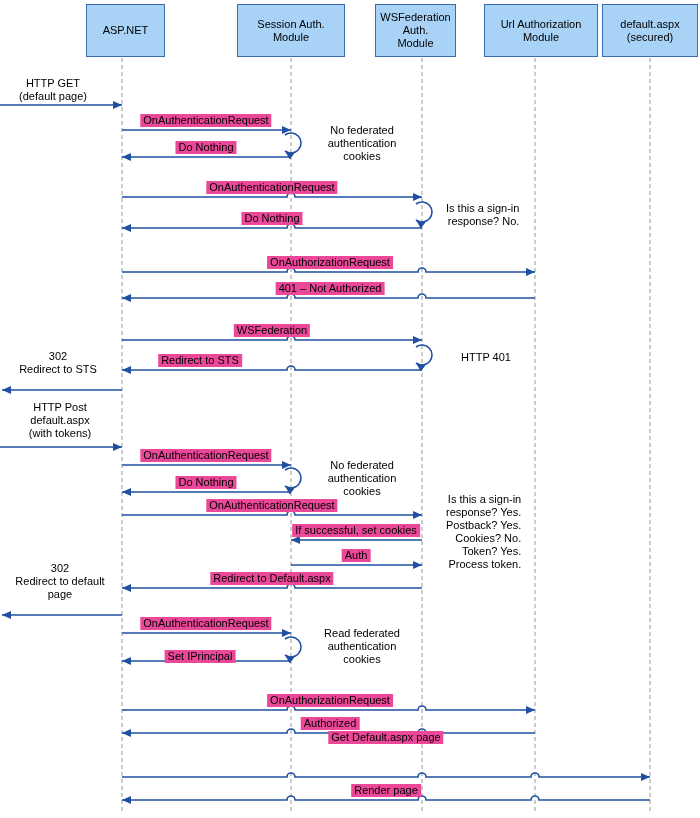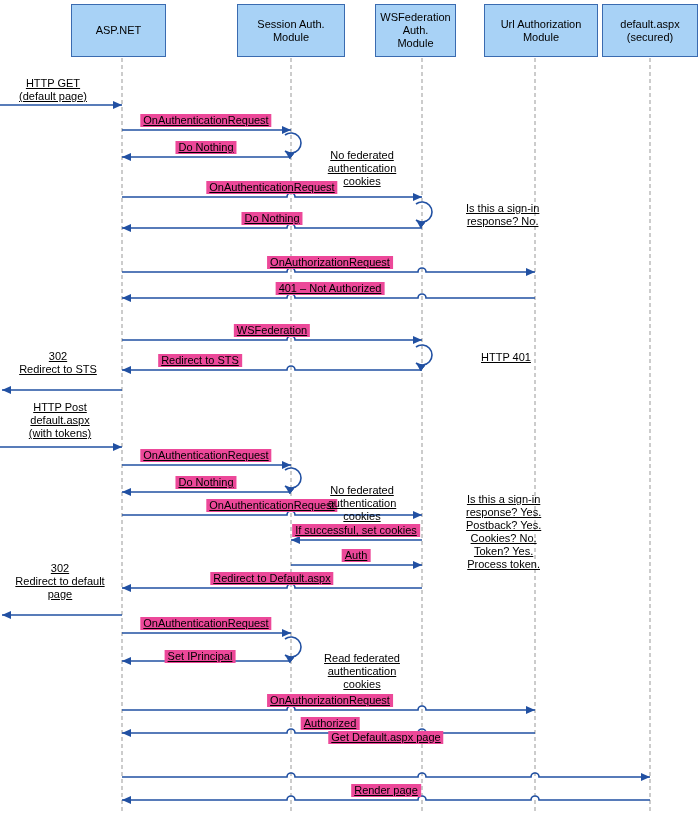--- a/index.html
+++ b/index.html
@@ -14,25 +14,25 @@
 
   .actor {
     position:absolute; top:4px; height:53px;
     display:flex; align-items:center; justify-content:center;
     background:var(--actor-fill,#A8D2F6);
     border:1.3px solid var(--actor-border,#3A6BB0);
     font-size:11px; line-height:13px; text-align:center; white-space:pre-line;
   }
 
   .msg, .note, .note-l, .ext {
-    position:absolute; font-size:11px; line-height:13px; white-space:pre-line;text-decoration:underline;
+    position:absolute; font-size:11px; line-height:13px; white-space:pre-line;
   }
   .msg { transform:translateX(-50%); text-align:center; background:#ec4899; padding:0 3px; }
-  .note { transform:translateX(-50%); text-align:center;margin-top:25px; }
-  .note-l { text-align:center;margin-left:20px; }
+  .note { transform:translateX(-50%); text-align:center; }
+  .note-l { text-align:right; }
   .ext { transform:translateX(-50%); text-align:center; }
 </style>
 </head>
 <body>
 
 <div id="diagram-root">
 
   <svg id="diagram-svg" width="700" height="818">
     <defs>
       <marker id="ah" markerUnits="userSpaceOnUse" markerWidth="10" markerHeight="10" refX="9" refY="4" orient="auto">
@@ -68,21 +68,21 @@
       <path d="M535 733 L426 733 A4 4 0 0 0 418 733 L295 733 A4 4 0 0 0 287 733 L122 733" class="arrow" marker-end="url(#ah)"></path>
       <path d="M122 777 L287 777 A4 4 0 0 1 295 777 L418 777 A4 4 0 0 1 426 777 L531 777 A4 4 0 0 1 539 777 L650 777" class="arrow" marker-end="url(#ah)"></path>
       <path d="M650 800 L539 800 A4 4 0 0 0 531 800 L426 800 A4 4 0 0 0 418 800 L295 800 A4 4 0 0 0 287 800 L122 800" class="arrow" marker-end="url(#ah)"></path>
       <path d="M285 135 A10 10 0 1 1 285 151" class="arrow" marker-end="url(#ah)"></path>
       <path d="M416 204 A10 10 0 1 1 416 220" class="arrow" marker-end="url(#ah)"></path>
       <path d="M416 347 A10 10 0 1 1 416 363" class="arrow" marker-end="url(#ah)"></path>
       <path d="M285 470 A10 10 0 1 1 285 486" class="arrow" marker-end="url(#ah)"></path>
       <path d="M285 639 A10 10 0 1 1 285 655" class="arrow" marker-end="url(#ah)"></path>
     </svg>
 
-  <div class="actor" style="left:71px;width:95px"><span>ASP.NET</span></div>
+  <div class="actor" style="left:86px;width:79px"><span>ASP.NET</span></div>
   <div class="actor" style="left:237px;width:108px"><span>Session Auth.
 Module</span></div>
   <div class="actor" style="left:375px;width:81px"><span>WSFederation
 Auth.
 Module</span></div>
   <div class="actor" style="left:484px;width:114px"><span>Url Authorization
 Module</span></div>
   <div class="actor" style="left:602px;width:96px"><span>default.aspx
 (secured)</span></div>
 

